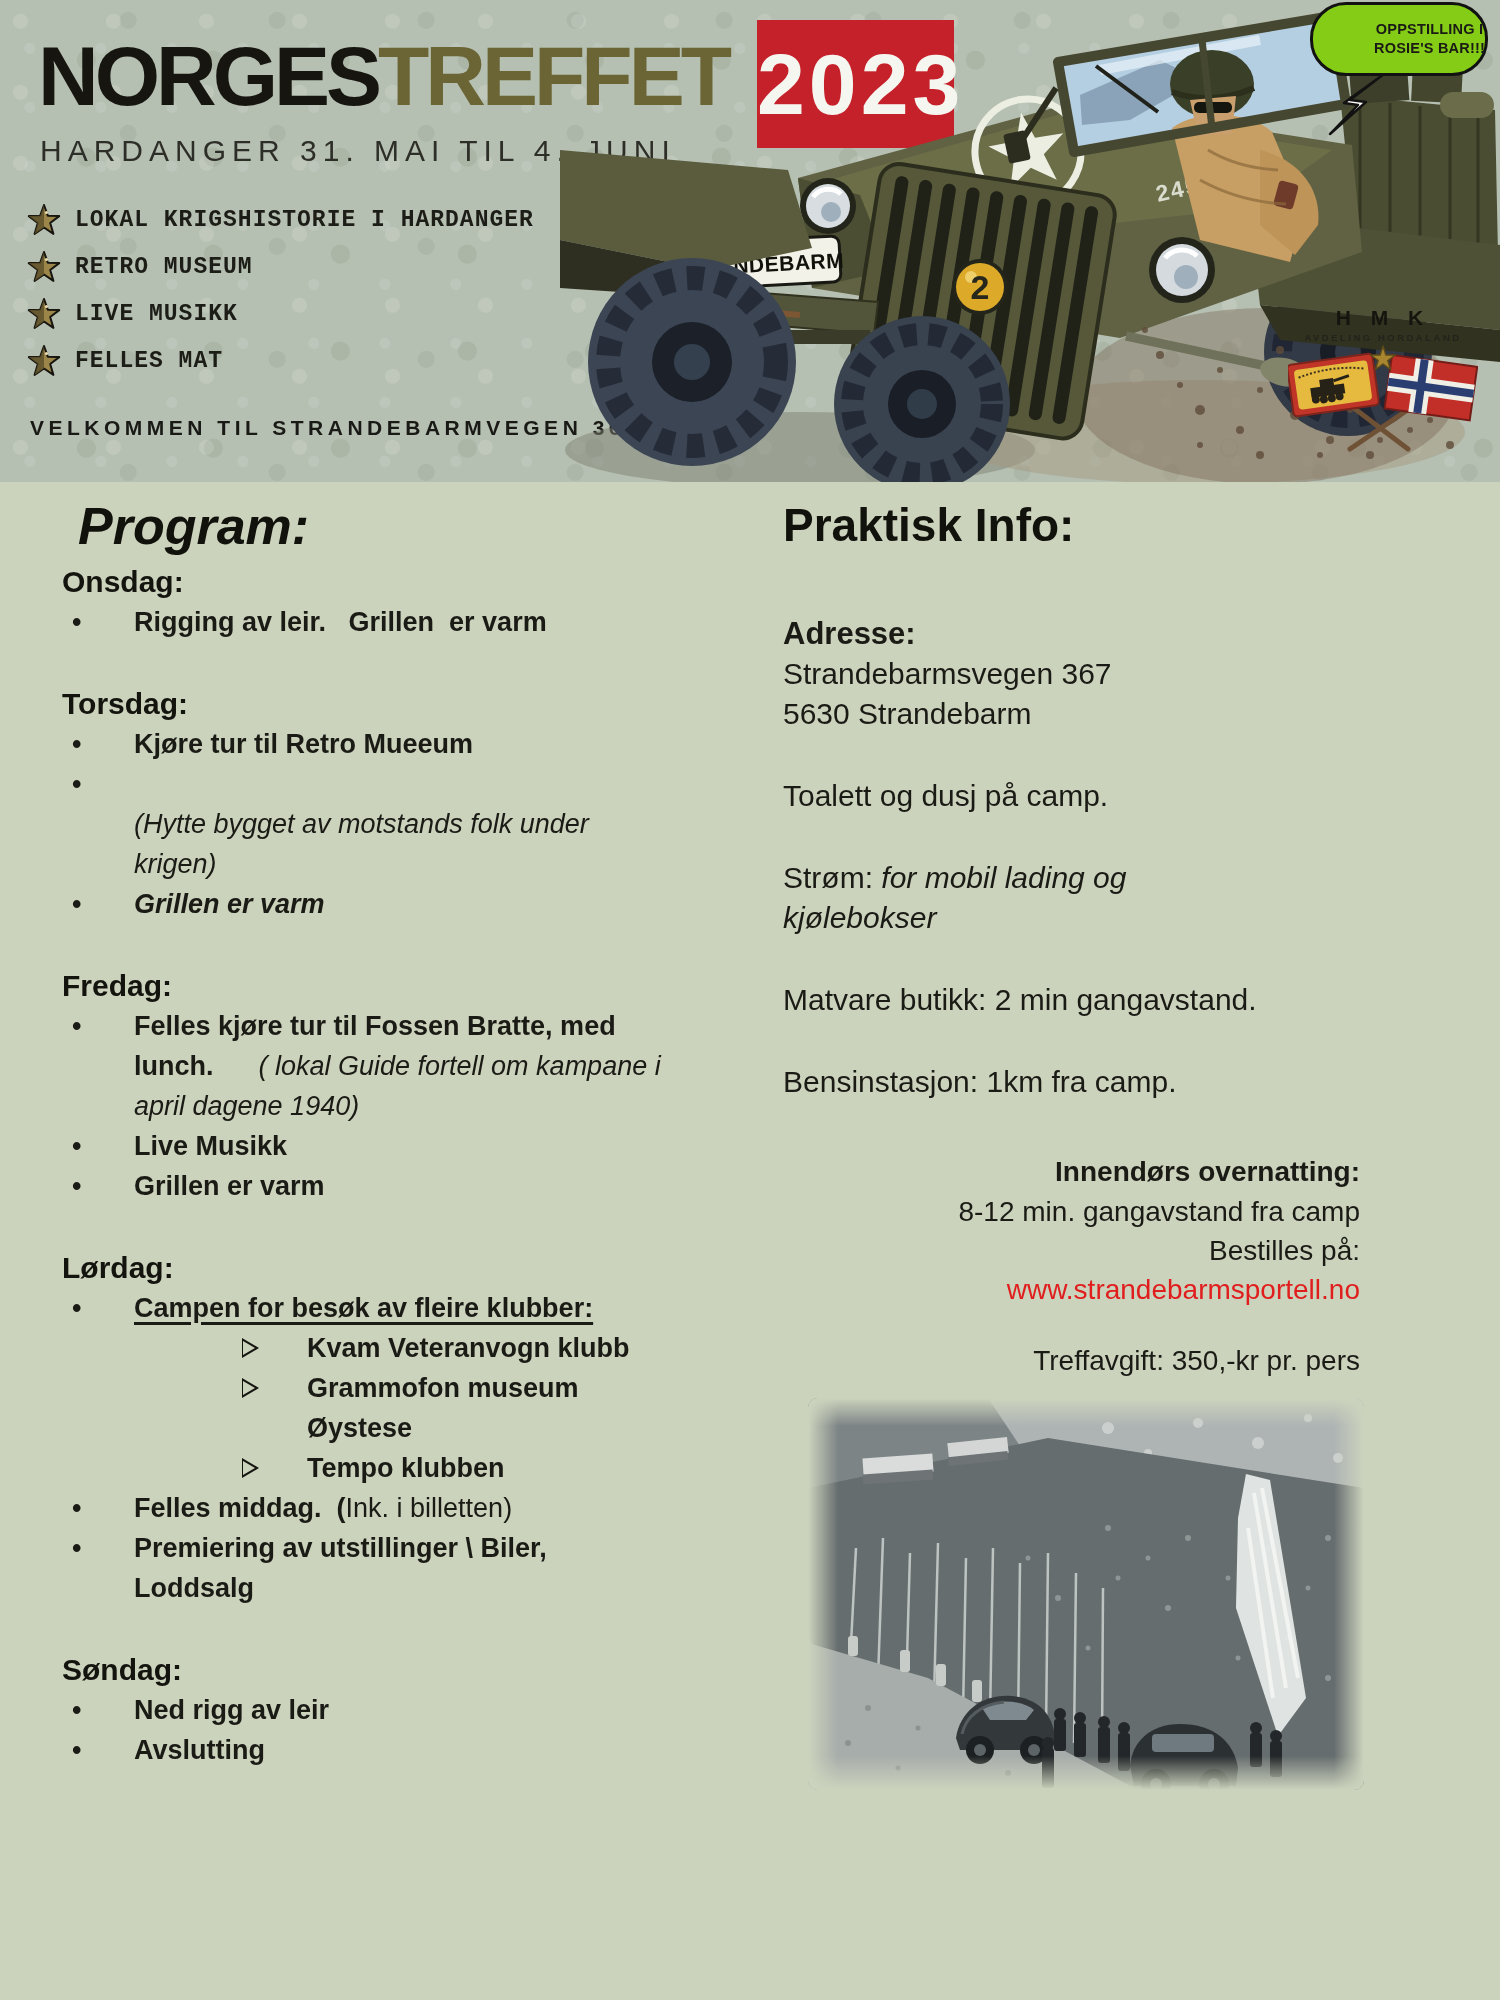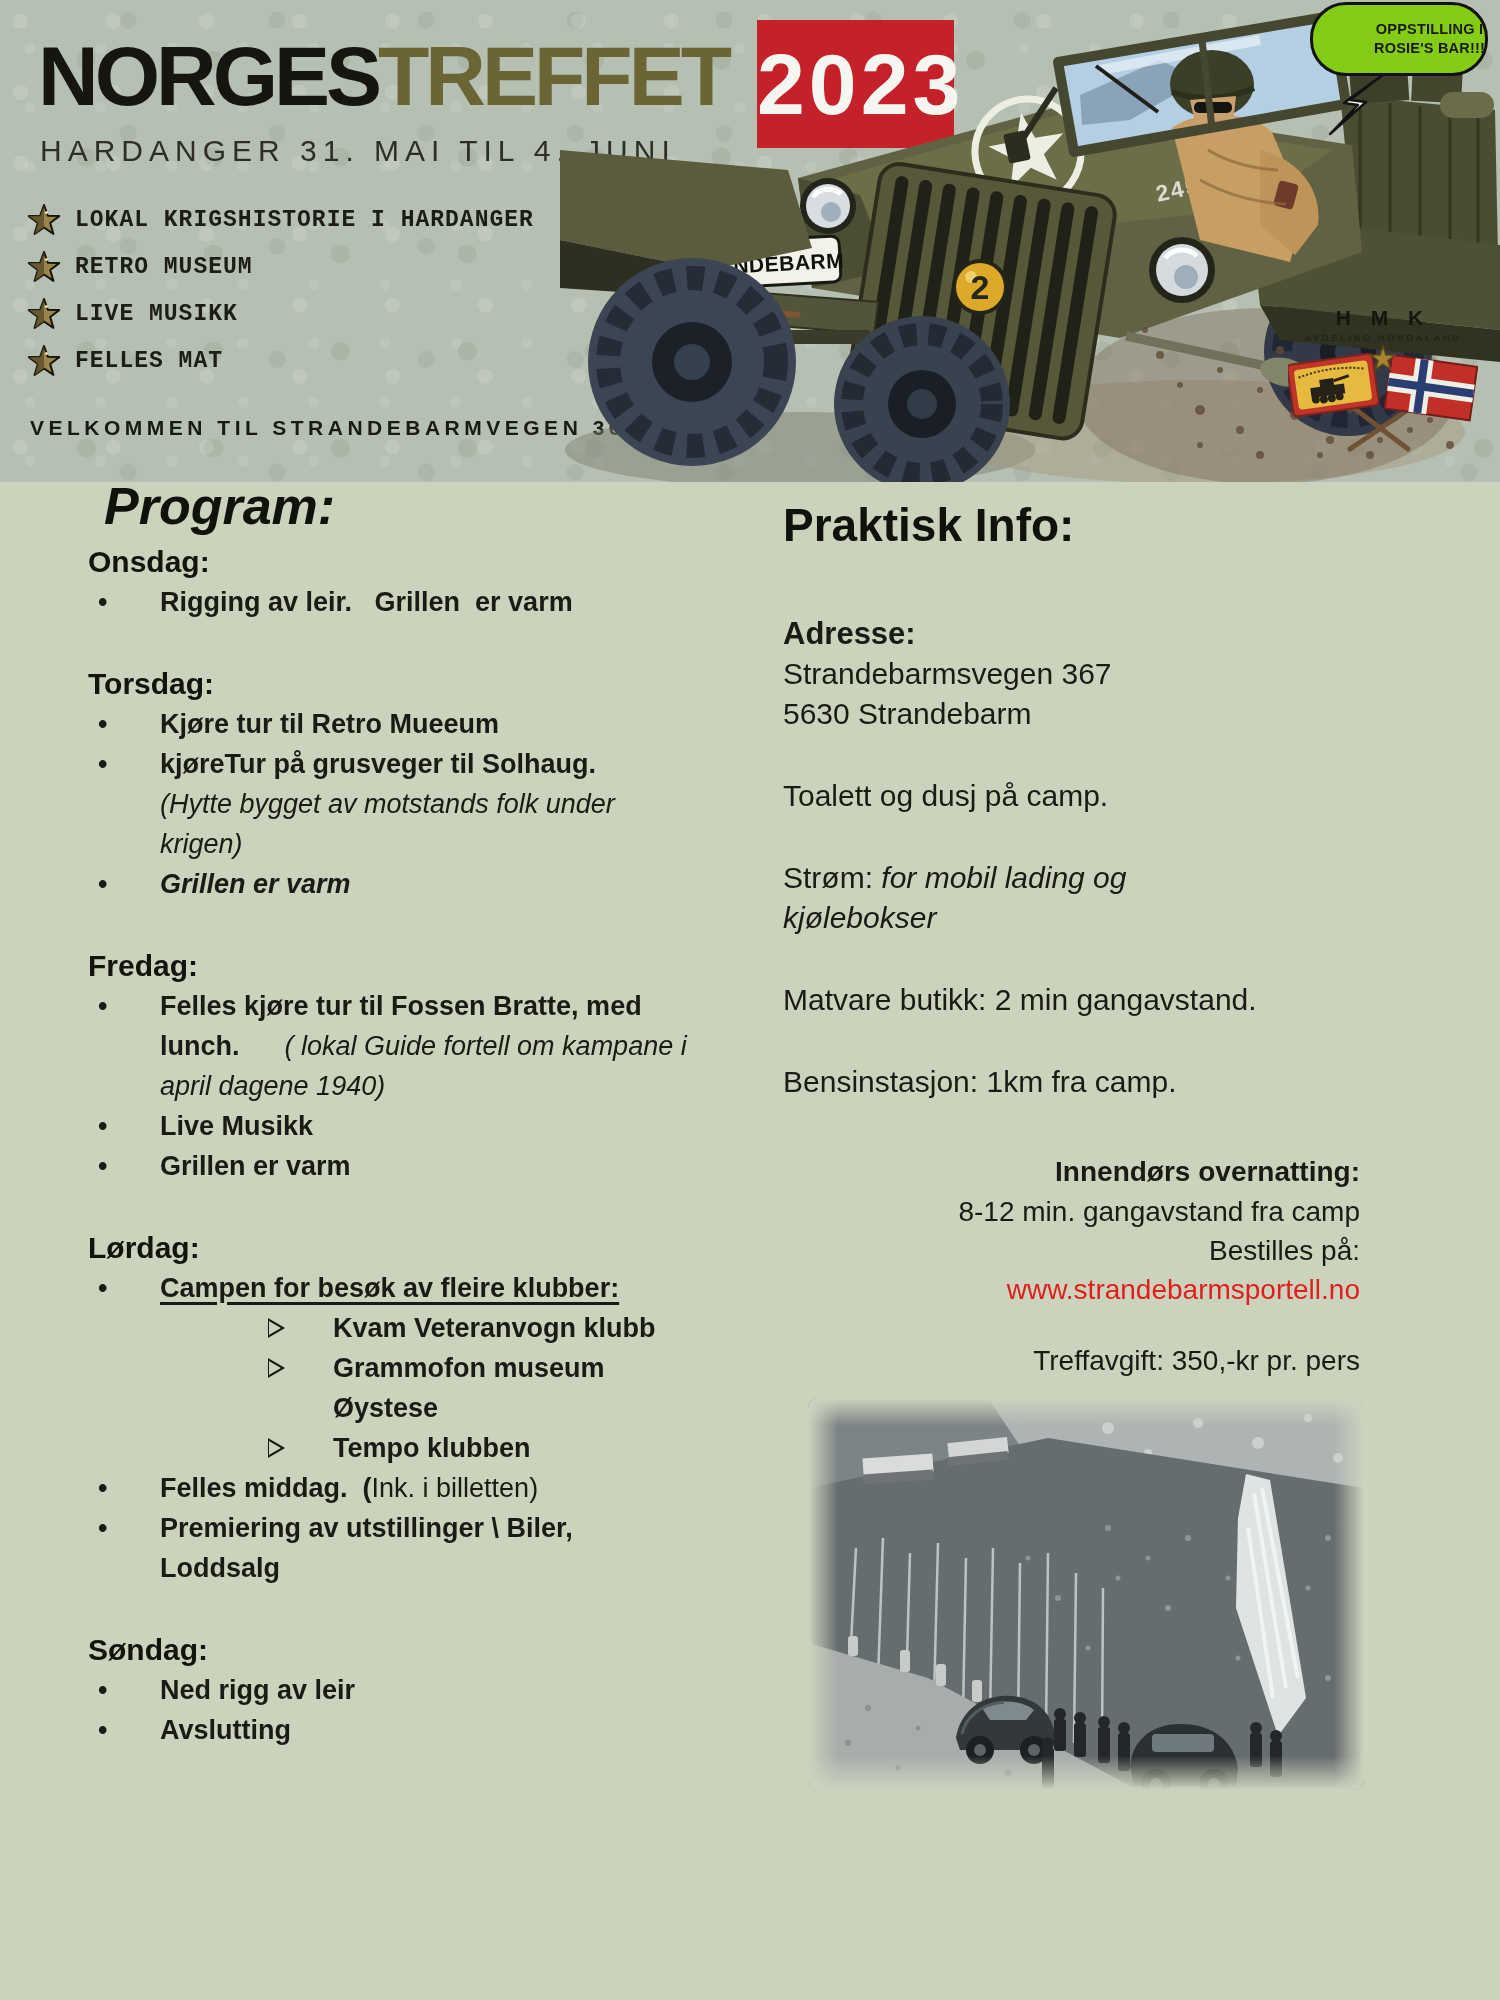--- a/index.html
+++ b/index.html
@@ -36,21 +36,21 @@
   .speech-bubble{position:absolute;left:1310px;top:2px;width:178px;height:74px;background:#84cc16;
     border:3px solid #121212;border-radius:36px;display:flex;align-items:center;justify-content:flex-end;
     text-align:center;font-size:14.5px;font-weight:800;line-height:1.3;letter-spacing:.2px;z-index:5;}
   .bubble-tail{position:absolute;left:1326px;top:72px;width:80px;height:66px;z-index:4;}
   .hmk{position:absolute;left:1288px;top:306px;width:190px;text-align:center;z-index:3;}
   .hmk-name{font-size:21px;font-weight:800;letter-spacing:7px;color:#15150f;}
   .hmk-sub{font-size:9.5px;font-weight:700;letter-spacing:2.5px;color:#23231c;margin-top:2px;white-space:nowrap;}
   .hmk-flags{width:190px;height:120px;margin-top:2px;}
 
   
-  .program-col{position:absolute;left:62px;top:478px;width:612px;margin-left:26px;}
+  .program-col{position:absolute;left:62px;top:498px;width:612px;}
   .program-title{font-size:52px;font-weight:700;font-style:italic;line-height:56px;
     margin:0 0 8px 16px;color:#12120d;}
   .day{margin-top:42px;}
   .day:first-of-type{margin-top:0;}
   .day-name{font-size:30px;font-weight:700;line-height:40px;color:#14140f;}
   .p-item{position:relative;padding-left:72px;font-size:27px;line-height:40px;}
   .p-item .txt{white-space:pre-wrap;}
   .p-item.arrow{padding-left:245px;}
   .bullet-glyph{position:absolute;left:10px;top:0;font-size:27px;font-weight:700;}
   .arrow-glyph{position:absolute;left:180px;top:10px;width:0;height:0;
@@ -306,21 +306,21 @@
   <div class="program-col">
     <h1 class="program-title">Program:</h1>
     <div>
         <div class="day">
           <div class="day-name">Onsdag:</div>
           <div class="p-item"><span class="bullet-glyph">•</span><span class="txt"><span class="s-b">Rigging av leir.   Grillen  er varm</span></span></div>
         </div>
         <div class="day">
           <div class="day-name">Torsdag:</div>
           <div class="p-item"><span class="bullet-glyph">•</span><span class="txt"><span class="s-b">Kjøre tur til Retro Mueeum</span></span></div>
-          <div class="p-item"><span class="bullet-glyph">•</span><span class="txt"><span class="s-b">kjøreTur på grusveger til Solhaug.</span><br><span class="s-i">(Hytte bygget av motstands folk under krigen)</span></span></div>
+          <div class="p-item"><span class="bullet-glyph">•</span><span class="txt"><br><span class="s-i">(Hytte bygget av motstands folk under krigen)</span></span></div>
           <div class="p-item"><span class="bullet-glyph">•</span><span class="txt"><span class="s-bi">Grillen er varm</span></span></div>
         </div>
         <div class="day">
           <div class="day-name">Fredag:</div>
           <div class="p-item"><span class="bullet-glyph">•</span><span class="txt"><span class="s-b">Felles kjøre tur til Fossen Bratte, med lunch.</span><span class="s-i">      ( lokal Guide fortell om kampane i april dagene 1940)</span></span></div>
           <div class="p-item"><span class="bullet-glyph">•</span><span class="txt"><span class="s-b">Live Musikk</span></span></div>
           <div class="p-item"><span class="bullet-glyph">•</span><span class="txt"><span class="s-b">Grillen er varm</span></span></div>
         </div>
         <div class="day">
           <div class="day-name">Lørdag:</div>

